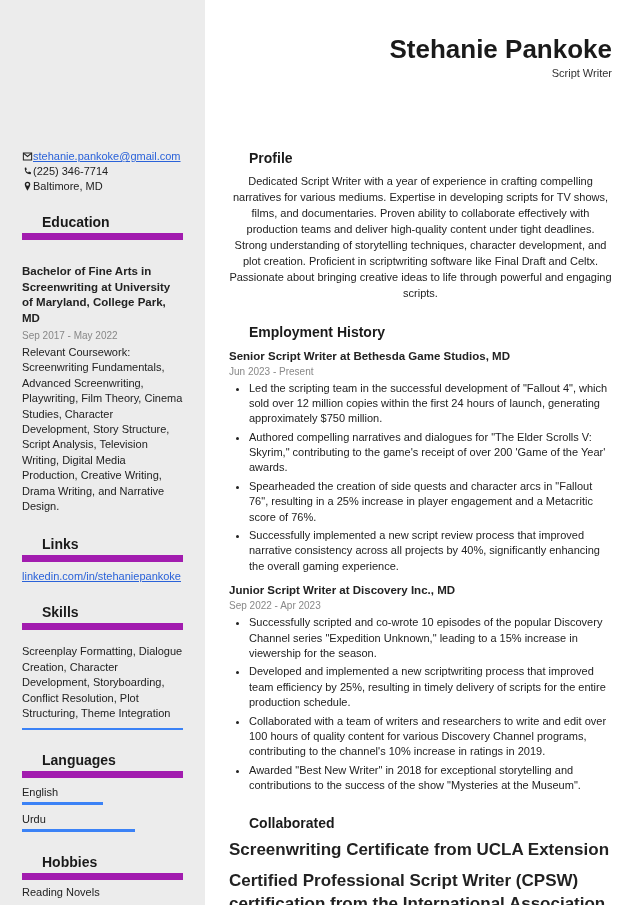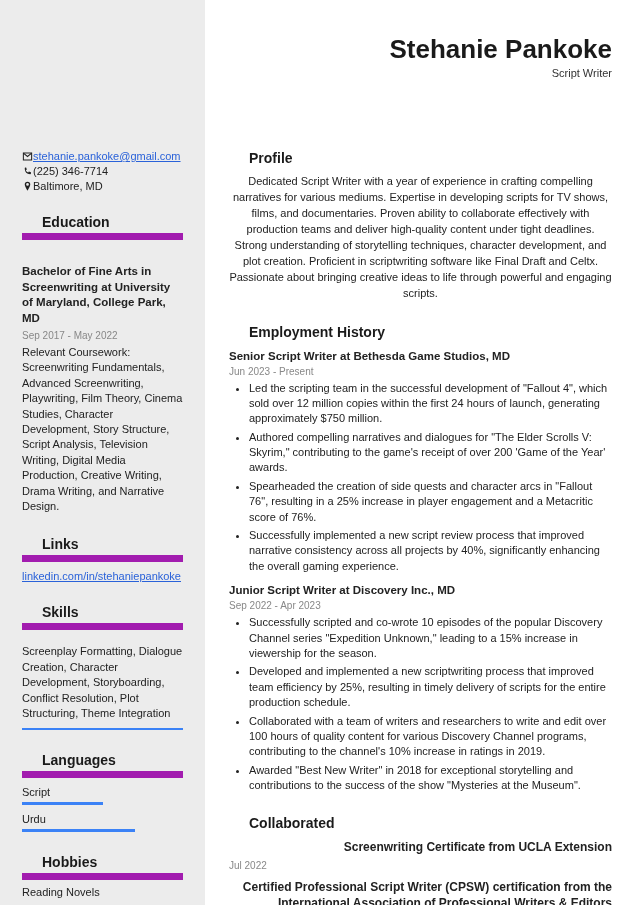--- a/index.html
+++ b/index.html
@@ -23,21 +23,21 @@
   .sidebar a.link { color: #2a62d9; text-decoration: underline; font-size: 11px; display: block; margin-top: 8px; }
   .lang { margin-top: 8px; font-size: 11px; }
   .bar { height: 3px; background: #3b82f6; margin-top: 4px; }
   .hobby-list div { font-size: 11px; margin-top: 6px; }
   .main h2 { margin-top: 0; }
   .main h2.sec { margin-top: 22px; }
   .main p { font-size: 11px; line-height: 1.45; text-align: center; }
   .job-title { font-size: 11.5px; font-weight: 700; margin-top: 10px; }
   ul { margin: 4px 0 0 0; padding-left: 20px; }
   li { font-size: 11px; line-height: 1.4; margin-bottom: 3px; }
-  .cert-title { font-size: 12px; font-weight: 700; margin-top: 8px; line-height: 1.35; text-align: right; }
+  .cert-title { font-size: 17px; font-weight: 700; margin-top: 8px; line-height: 1.35; }
 </style>
 </head>
 <body>
 
 <div class="page">
   <div class="header-bg"></div>
   <div class="header-content">
     <div class="name">Stehanie Pankoke</div>
     <div class="role">Script Writer</div>
   </div>
@@ -75,21 +75,21 @@
     <div class="txt">Relevant Coursework: Screenwriting Fundamentals, Advanced Screenwriting, Playwriting, Film Theory, Cinema Studies, Character Development, Story Structure, Script Analysis, Television Writing, Digital Media Production, Creative Writing, Drama Writing, and Narrative Design.</div>
 
     <h2>Links</h2>
     <a class="link" href="#">linkedin.com/in/stehaniepankoke</a>
 
     <h2>Skills</h2>
     <div class="txt" style="margin-top:14px">Screenplay Formatting, Dialogue Creation, Character Development, Storyboarding, Conflict Resolution, Plot Structuring, Theme Integration</div>
     <div class="underline"></div>
 
     <h2>Languages</h2>
-    <div class="lang">Script</div>
+    <div class="lang">English</div>
     <div class="bar" style="width:50%"></div>
     <div class="lang">Urdu</div>
     <div class="bar" style="width:70%"></div>
 
     <h2>Hobbies</h2>
     <div class="hobby-list">
       <div>Reading Novels</div>
       <div>Watching Movies</div>
       <div>Creative Writing</div>
     </div>
@@ -114,17 +114,16 @@
     <div class="date">Sep 2022 - Apr 2023</div>
     <ul>
       <li>Successfully scripted and co-wrote 10 episodes of the popular Discovery Channel series "Expedition Unknown," leading to a 15% increase in viewership for the season.</li>
       <li>Developed and implemented a new scriptwriting process that improved team efficiency by 25%, resulting in timely delivery of scripts for the entire production schedule.</li>
       <li>Collaborated with a team of writers and researchers to write and edit over 100 hours of quality content for various Discovery Channel programs, contributing to the channel's 10% increase in ratings in 2019.</li>
       <li>Awarded "Best New Writer" in 2018 for exceptional storytelling and contributions to the success of the show "Mysteries at the Museum".</li>
     </ul>
 
     <h2 class="sec">Collaborated</h2>
     <div class="cert-title">Screenwriting Certificate from UCLA Extension</div>
-    <div class="date">Jul 2022</div>
     <div class="cert-title">Certified Professional Script Writer (CPSW) certification from the International Association of Professional Writers &amp; Editors</div>
 
   </main>
 </div>
 
 </body></html>

